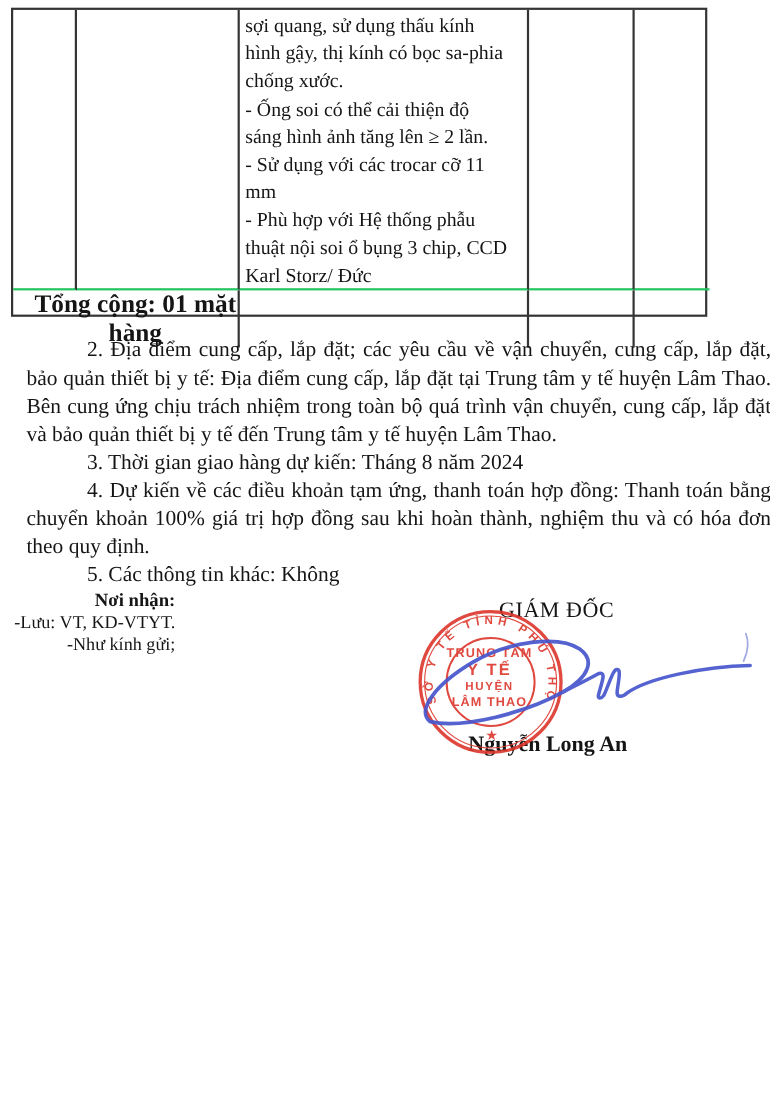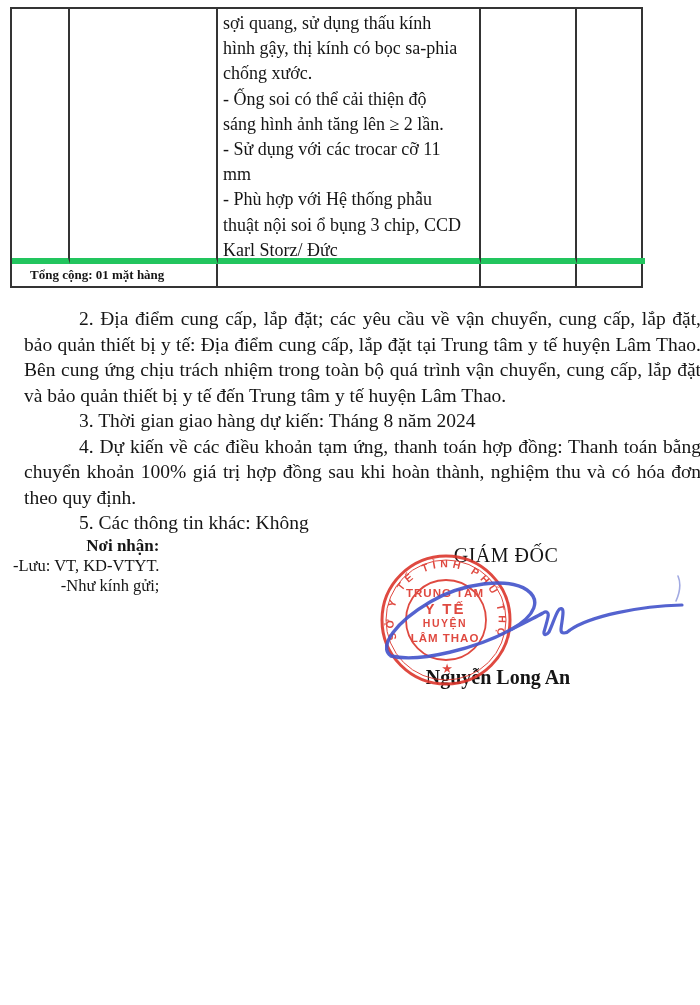--- a/index.html
+++ b/index.html
@@ -12,28 +12,28 @@
   
   .doc-table {
     position:absolute; left:10px; top:7px; width:633px; height:281px;
     display:grid;
     grid-template-columns:58px 148px 263px 96px 68px;
     grid-template-rows:255px 1fr;
     border:2px solid #343434; box-sizing:border-box;
   }
   .cell { box-sizing:border-box; border-right:2px solid #343434; }
   .cell.lastcol { border-right:none; }
-  .cell.row1 { border-bottom:6px solid #22c55e; }
+  .cell.row1 { border-bottom:2px solid #22c55e; }
   .spec-text {
     padding:2px 2px 0 5px; font-size:18px; line-height:25.2px;
     white-space:pre; overflow:hidden;
   }
   .total-cell {
     grid-column:1 / 3; display:flex; align-items:center;
-    padding-left:18px; font-weight:bold; font-size:13px;
+    padding-left:18px; font-weight:bold; font-size:23px;text-align:center;
   }
 
   
   .body-text { position:absolute; left:24px; top:306px; width:677px; }
   .body-text p {
     margin:0; font-size:19.5px; line-height:25.5px;
     text-align:justify; text-indent:55px;
   }
 
   

